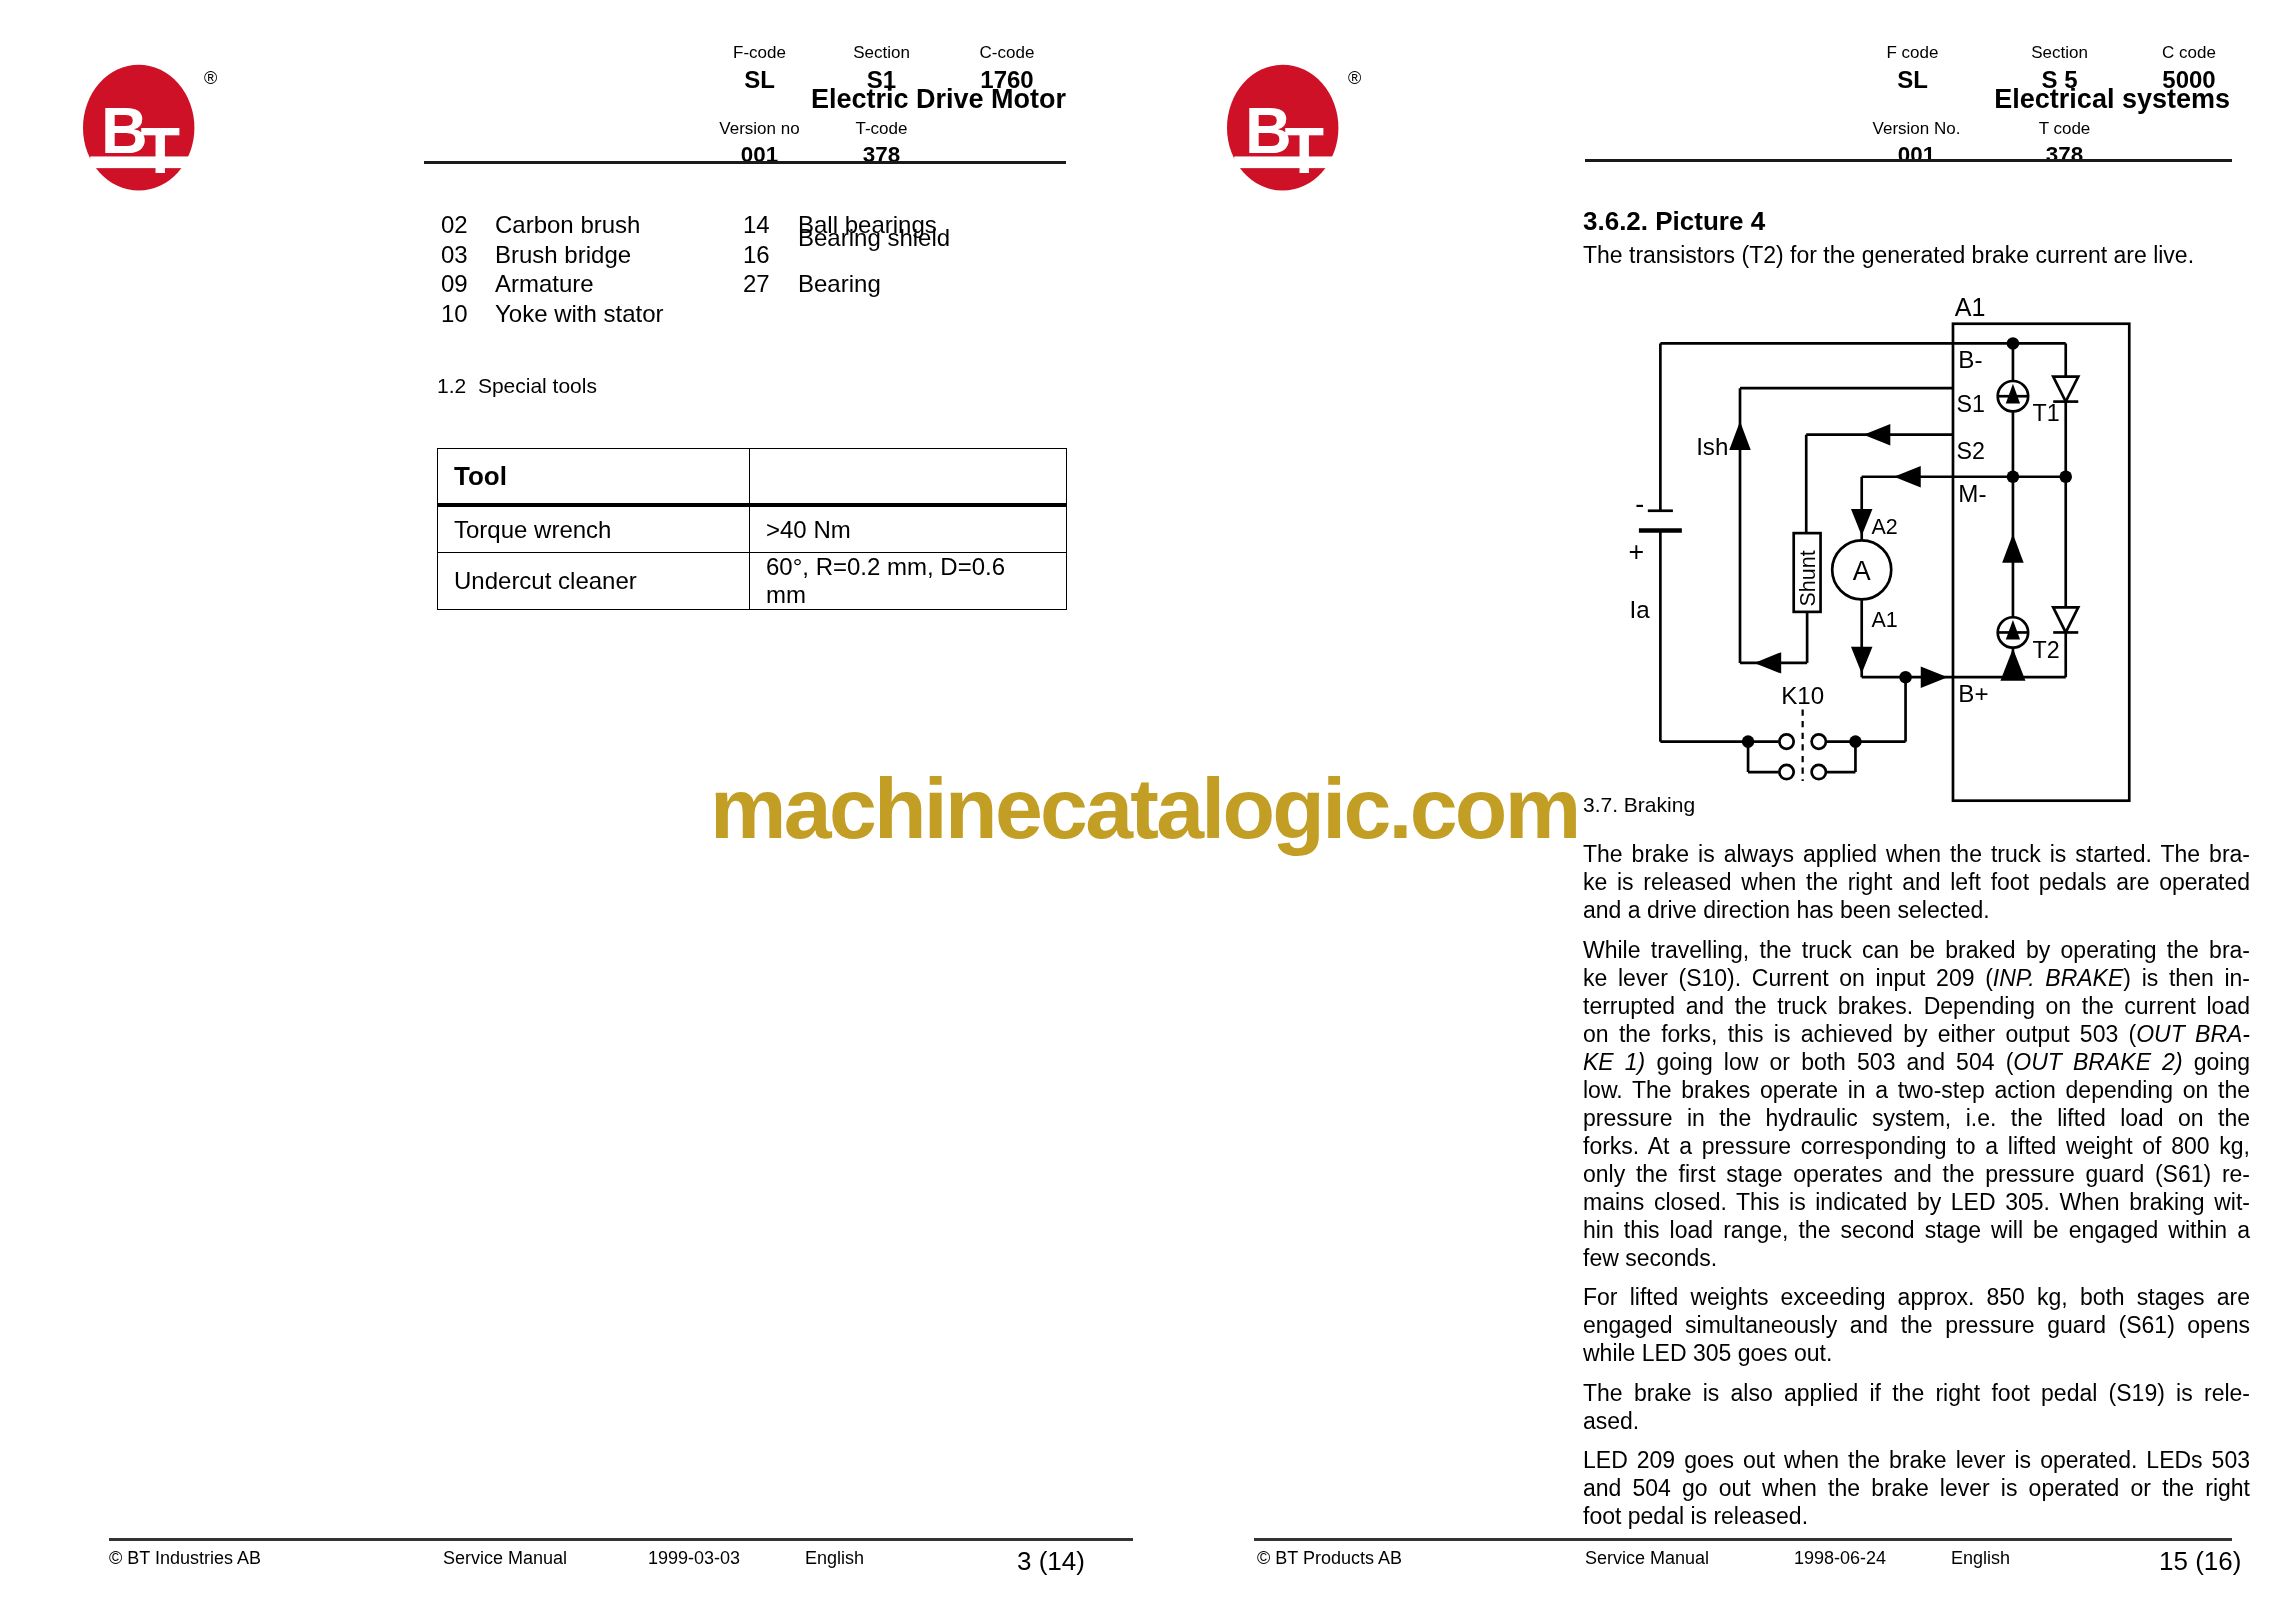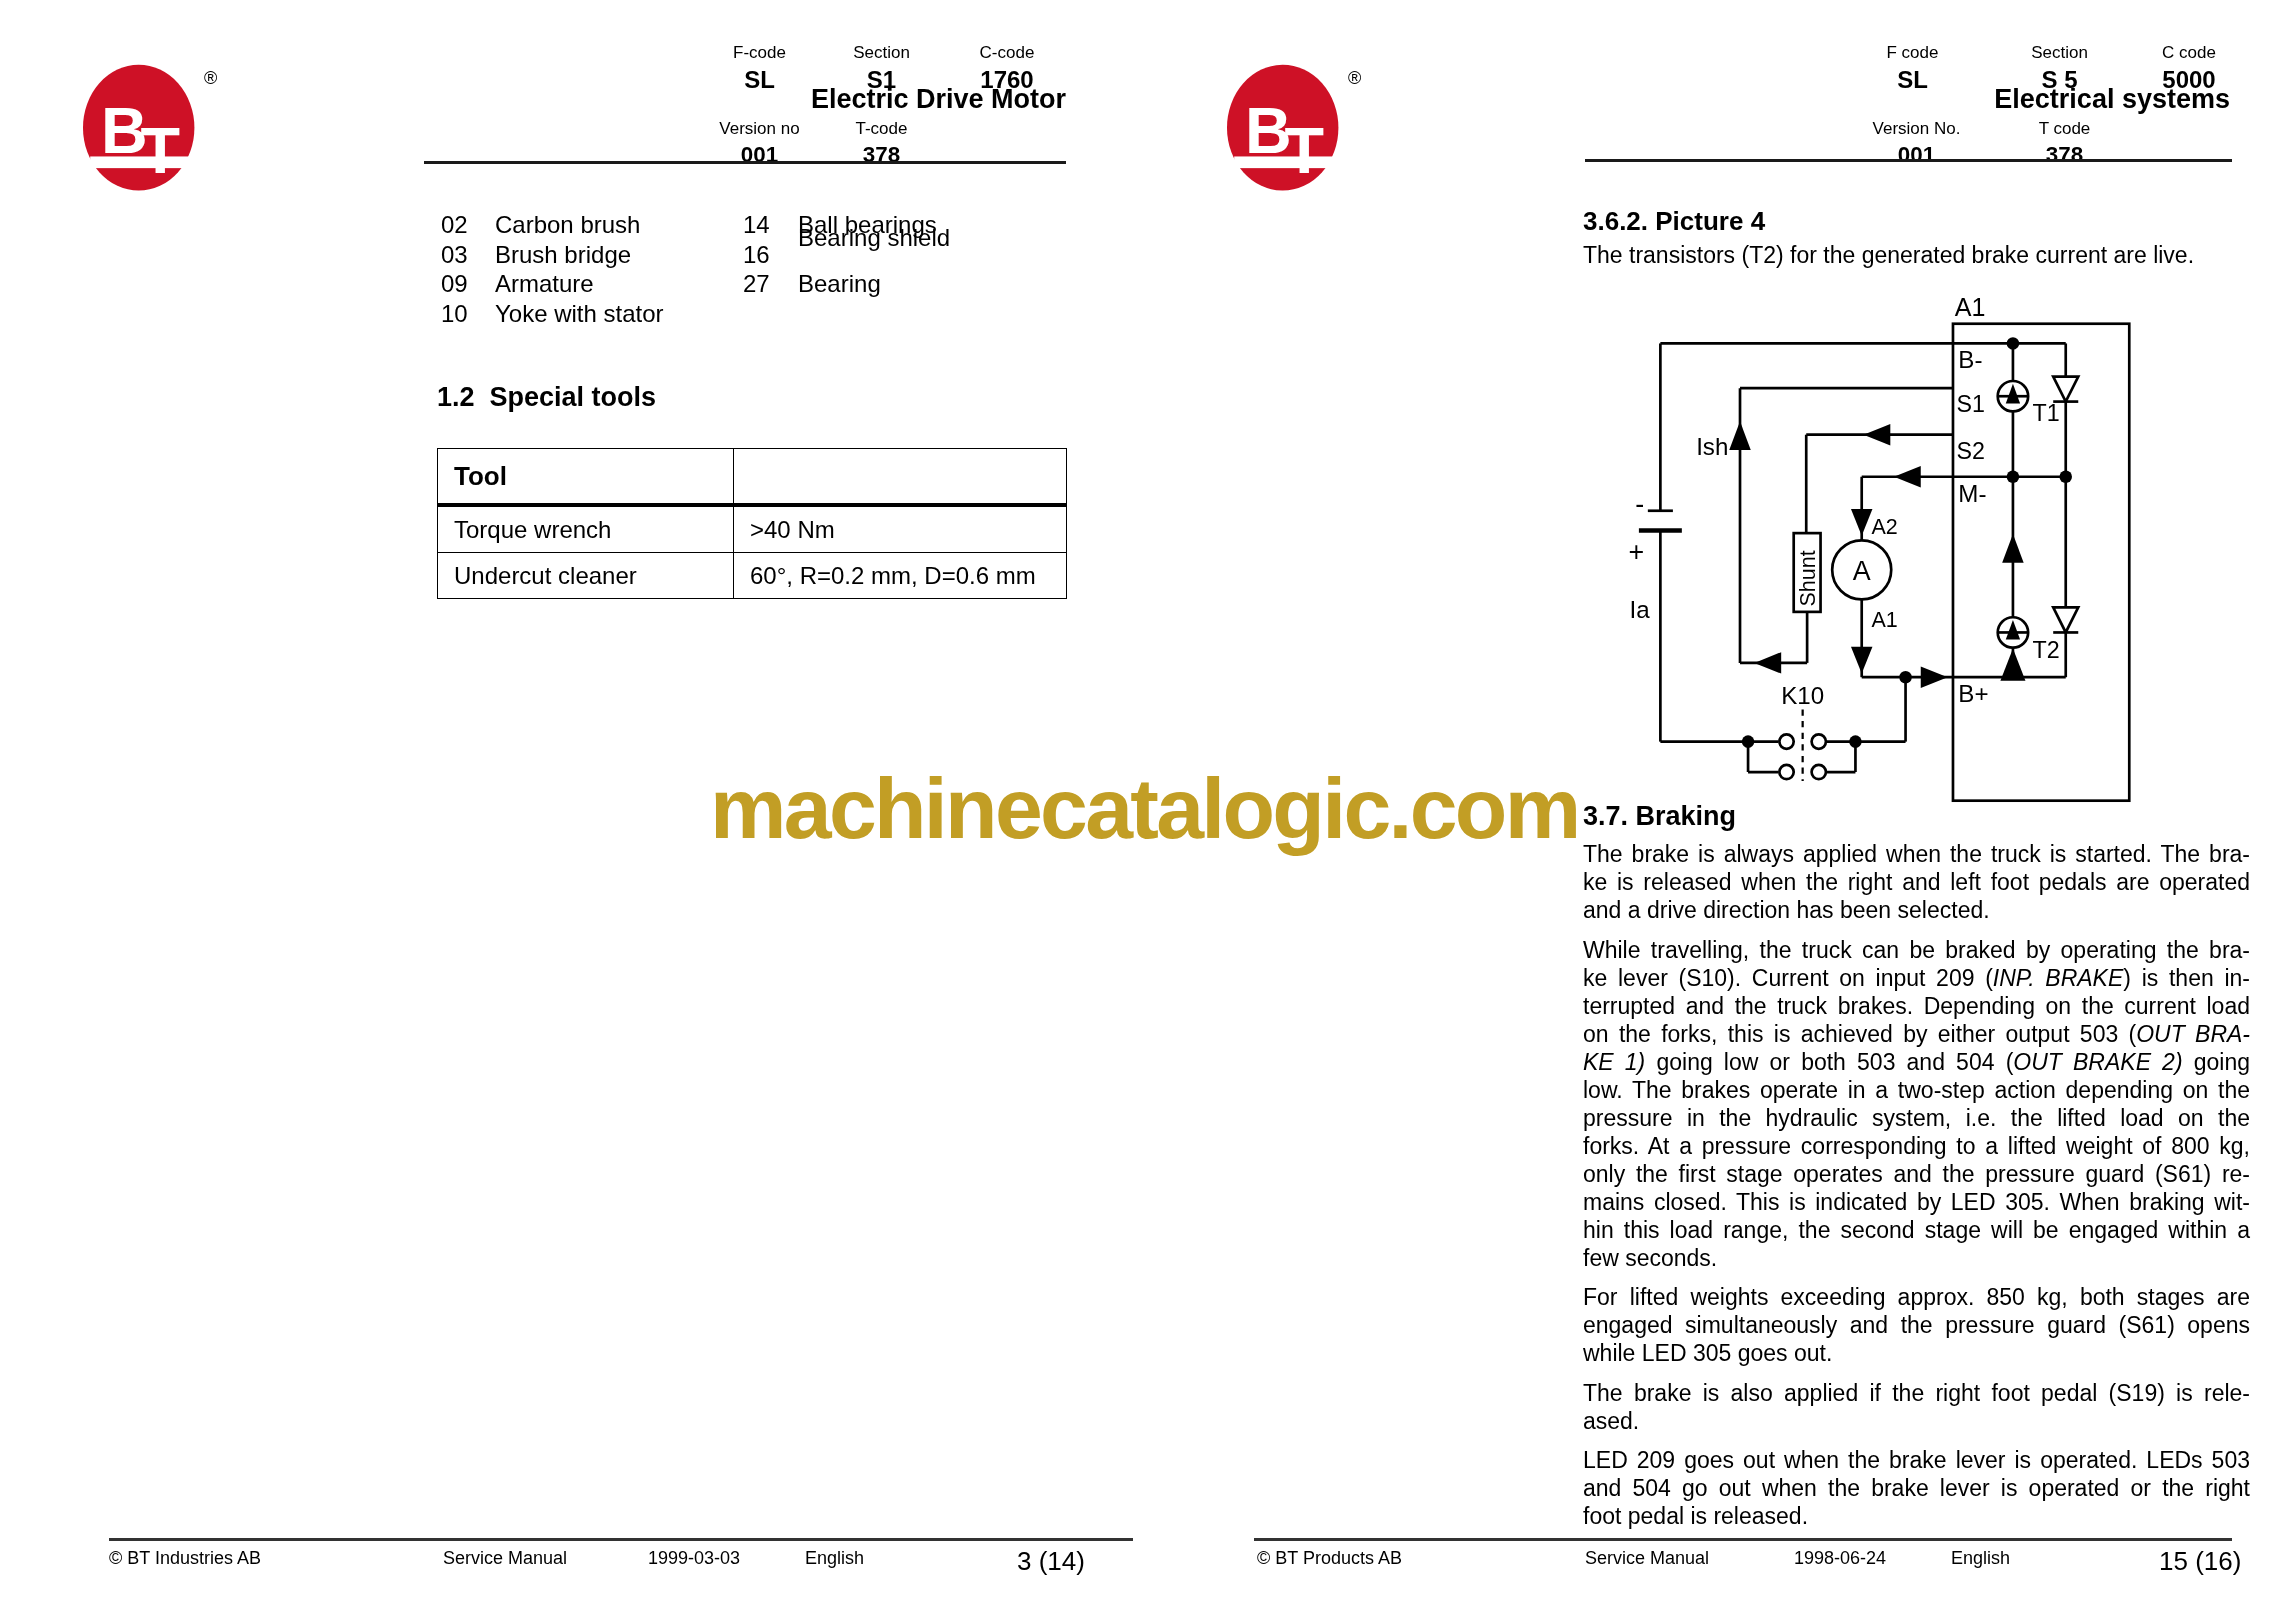--- a/index.html
+++ b/index.html
@@ -9,25 +9,25 @@
   
   .logo{width:115px;height:133px;}
   
   .hlabel{font-size:17px;text-align:center;}
   .hvalue{font-size:24px;font-weight:bold;text-align:center;margin-top:2.7px;}
   .htitle{font-size:27px;font-weight:bold;text-align:right;}
   .hrule{background:#1a1a1a;height:2.7px;}
   
   .plist{font-size:24px;line-height:29.6px;}
   
-  .sect-big{font-size:27px;font-weight:bold;margin-top:8px;}
+  .sect-big{font-size:21px;font-weight:normal;}
   .sect-med{font-size:26px;font-weight:bold;}
   
   table.tools{border-collapse:collapse;table-layout:fixed;width:630px;}
-  table.tools td{border:1.8px solid #000;font-size:24px;padding:0 0 0 16px;vertical-align:middle;}
+  table.tools td{border:1.8px solid #000;font-size:24px;padding:0 16px 0 16px;vertical-align:middle;}
   table.tools tr.hdr td{height:54px;font-size:26px;font-weight:bold;border-bottom:4.5px solid #000;}
   table.tools tr.row td{height:45px;}
   td.c1{width:279px;}
   
   .watermark{font-size:86px;font-weight:bold;letter-spacing:-2.7px;white-space:nowrap;}
   
   .bodyline{font-size:23px;}
   .para{margin-bottom:11.6px;width:667px;}
   .pline{font-size:23px;line-height:28px;text-align:justify;text-align-last:justify;white-space:normal;}
   .pline.plast{text-align-last:left;}

